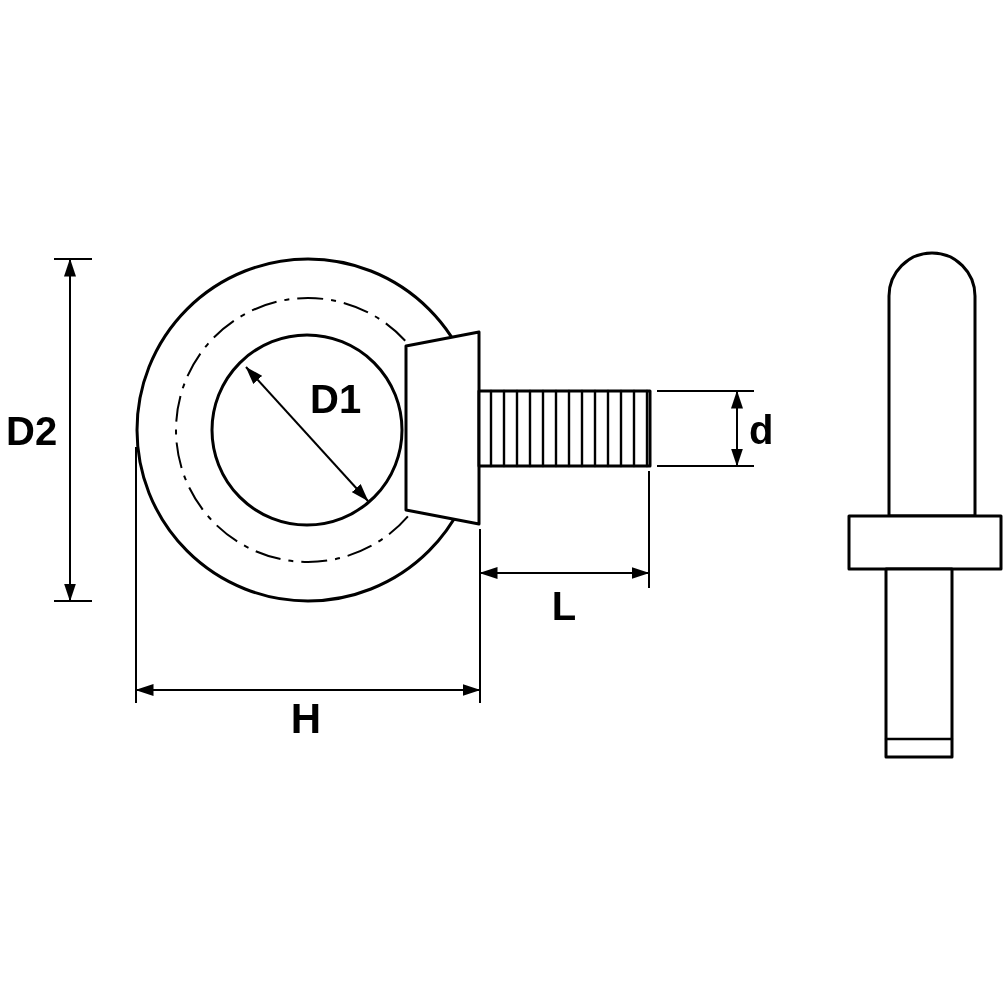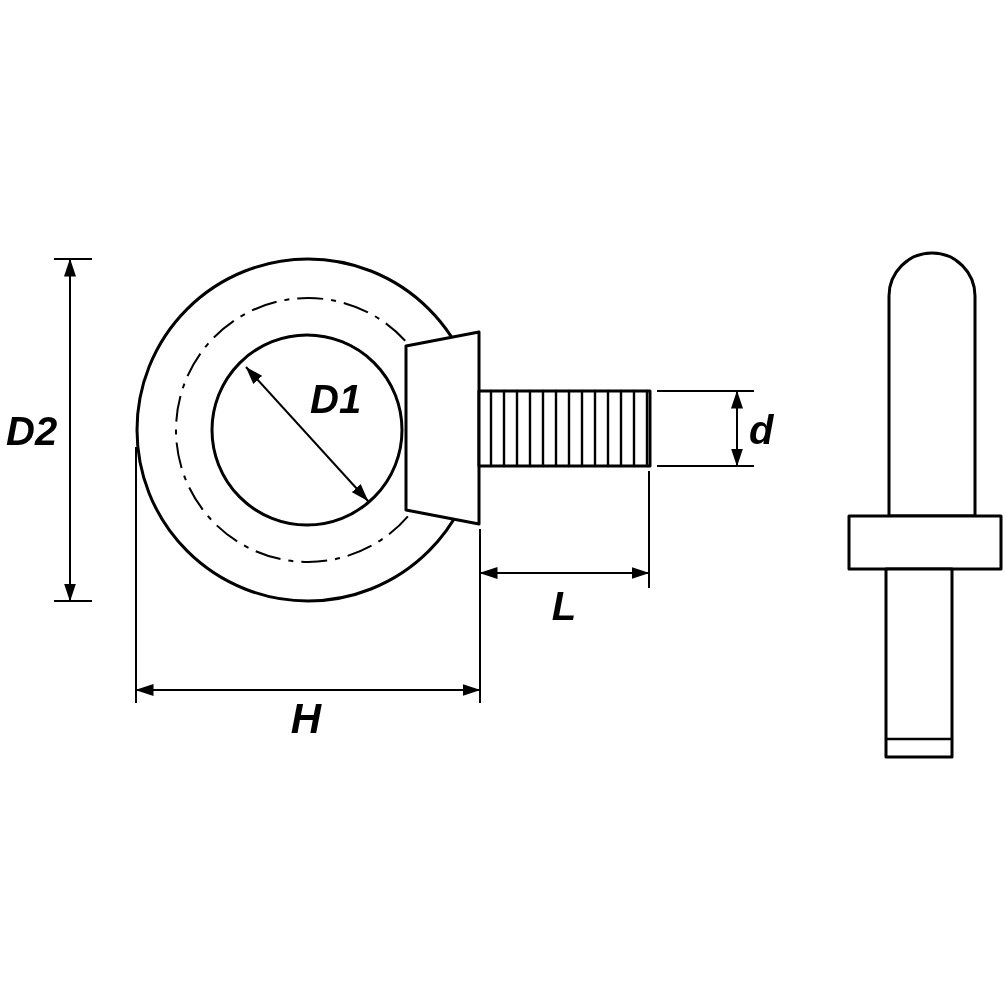--- a/index.html
+++ b/index.html
@@ -3,21 +3,20 @@
 <meta charset="utf-8">
 <style>
   :root { --ink: #000000; --paper: #ffffff; }
   html, body { margin: 0; padding: 0; background: var(--paper); }
   .page {
     width: 1005px;
     height: 1005px;
     background: var(--paper);
     position: relative;
     overflow: hidden;
-    font-style: italic;
   }
   svg { display: block; }
   .outline {
     fill: var(--paper);
     stroke: var(--ink);
     stroke-width: 3;
     stroke-linejoin: round;
     stroke-linecap: round;
   }
   .inner-line {

